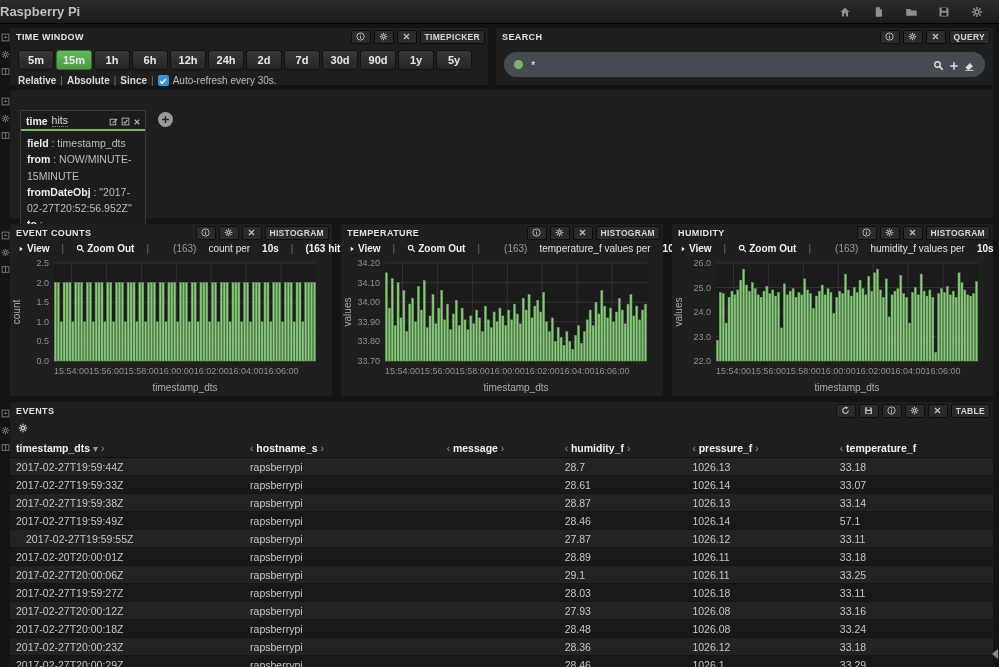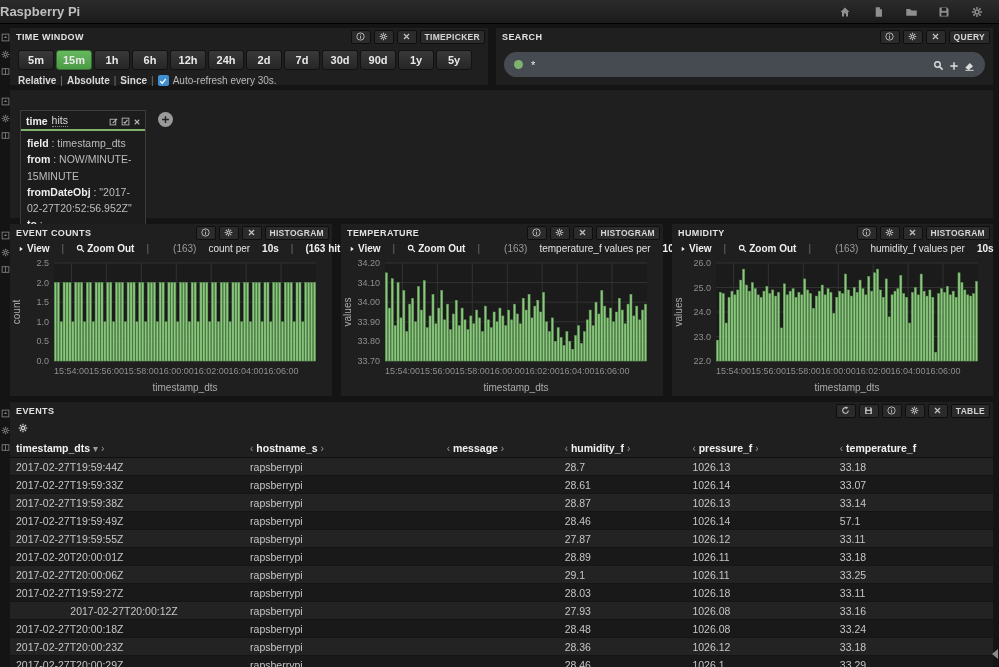--- a/index.html
+++ b/index.html
@@ -949,21 +949,21 @@
         </tr>
         <tr>
           <td style="padding-left: 6px;">2017-02-27T19:59:49Z</td>
           <td>rapsberrypi</td>
           <td></td>
           <td>28.46</td>
           <td>1026.14</td>
           <td>57.1</td>
         </tr>
         <tr>
-          <td style="padding-left: 6px;">2017-02-27T19:59:55Z</td>
+          <td style="padding-left: 16px;">2017-02-27T19:59:55Z</td>
           <td>rapsberrypi</td>
           <td></td>
           <td>27.87</td>
           <td>1026.12</td>
           <td>33.11</td>
         </tr>
         <tr>
           <td style="padding-left: 6px;">2017-02-20T20:00:01Z</td>
           <td>rapsberrypi</td>
           <td></td>
@@ -981,21 +981,21 @@
         </tr>
         <tr>
           <td style="padding-left: 6px;">2017-02-27T19:59:27Z</td>
           <td>rapsberrypi</td>
           <td></td>
           <td>28.03</td>
           <td>1026.18</td>
           <td>33.11</td>
         </tr>
         <tr>
-          <td style="padding-left: 6px; text-align: center;">2017-02-27T20:00:12Z</td>
+          <td style="padding-left: 6px;">2017-02-27T20:00:12Z</td>
           <td>rapsberrypi</td>
           <td></td>
           <td>27.93</td>
           <td>1026.08</td>
           <td>33.16</td>
         </tr>
         <tr>
           <td style="padding-left: 6px;">2017-02-27T20:00:18Z</td>
           <td>rapsberrypi</td>
           <td></td>

